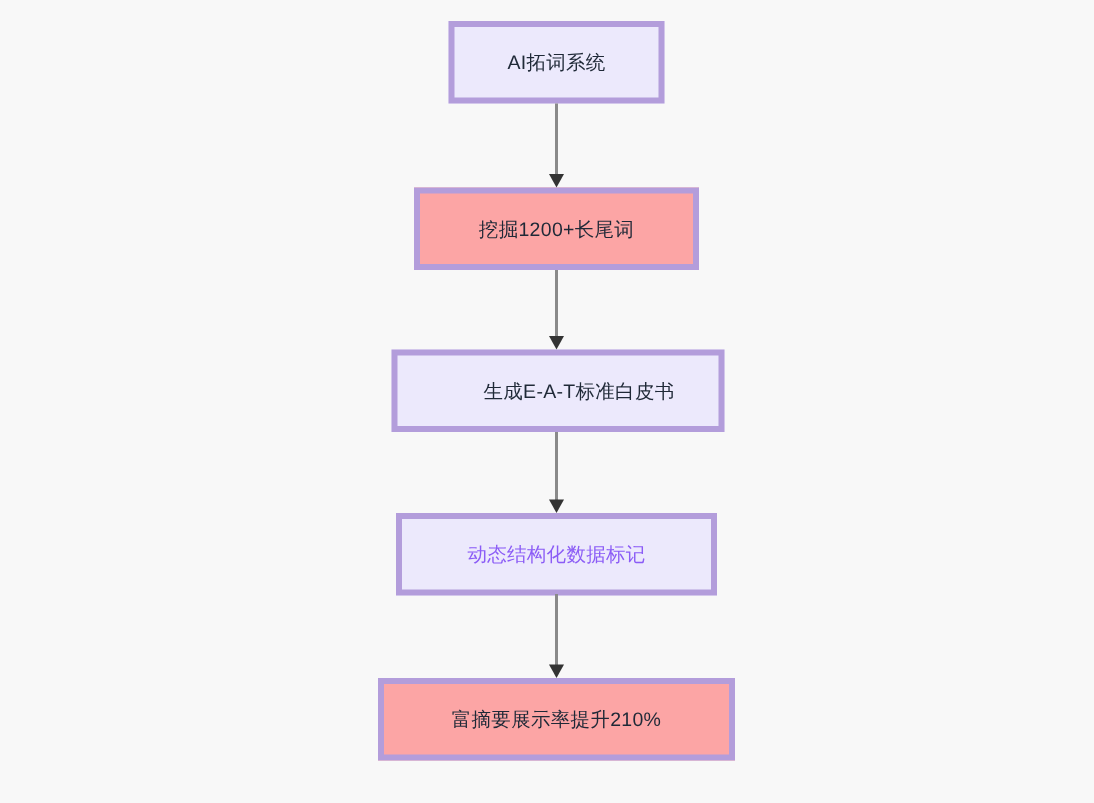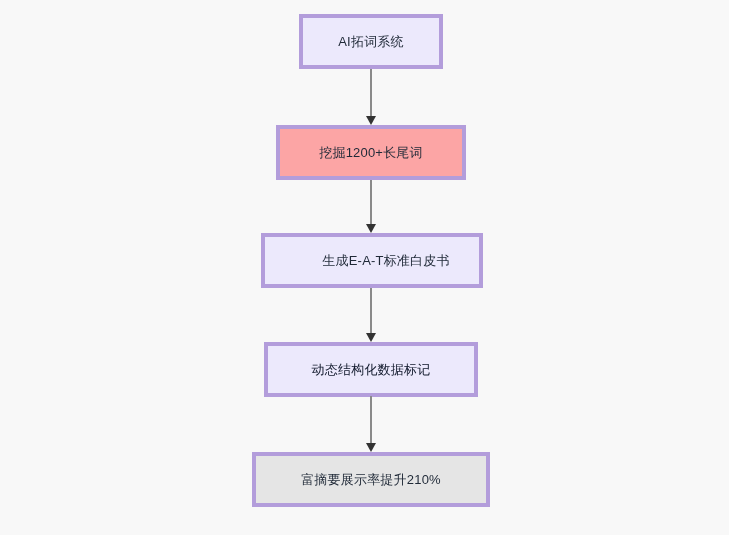--- a/index.html
+++ b/index.html
@@ -61,23 +61,23 @@
 <body>
 
 <div id="flow-canvas">
 
   <div class="node" id="node-0" style="left: 299px; top: 14px; width: 144px; height: 55px; background: rgb(236, 233, 252); border-color: rgb(179, 157, 219); color: rgb(31, 41, 55);">AI拓词系统</div>
 
   <div class="node" id="node-1" style="left: 276px; top: 125px; width: 190px; height: 55px; background: #fca5a5; border-color: rgb(179, 157, 219); color: rgb(31, 41, 55);">挖掘1200+长尾词</div>
 
   <div class="node" id="node-2" style="left: 261px; top: 233px; width: 222px; height: 55px; background: rgb(236, 233, 252); border-color: rgb(179, 157, 219); color: rgb(31, 41, 55); padding-left: 28px;">生成E-A-T标准白皮书</div>
 
-  <div class="node" id="node-3" style="left: 264px; top: 342px; width: 214px; height: 55px; background: rgb(236, 233, 252); border-color: rgb(179, 157, 219); color: #0f172a;">动态结构化数据标记</div>
+  <div class="node" id="node-3" style="left: 264px; top: 342px; width: 214px; height: 55px; background: rgb(236, 233, 252); border-color: rgb(179, 157, 219); color: #8b5cf6;">动态结构化数据标记</div>
 
-  <div class="node" id="node-4" style="left: 252px; top: 452px; width: 238px; height: 55px; background: #e5e5e5; border-color: rgb(179, 157, 219); color: rgb(31, 41, 55);">富摘要展示率提升210%</div>
+  <div class="node" id="node-4" style="left: 252px; top: 452px; width: 238px; height: 55px; background: #fca5a5; border-color: rgb(179, 157, 219); color: rgb(31, 41, 55);">富摘要展示率提升210%</div>
 
   <div class="edge" id="edge-0" style="left: 366px; top: 69px; height: 56px;">
     <div class="stem" style="height: 48px; background: rgb(138, 138, 138);"></div>
     <div class="head" style="top: 47px; border-top-color: rgb(51, 51, 51);"></div>
   </div>
 
   <div class="edge" id="edge-1" style="left: 366px; top: 180px; height: 53px;">
     <div class="stem" style="height: 45px; background: rgb(138, 138, 138);"></div>
     <div class="head" style="top: 44px; border-top-color: rgb(51, 51, 51);"></div>
   </div>

